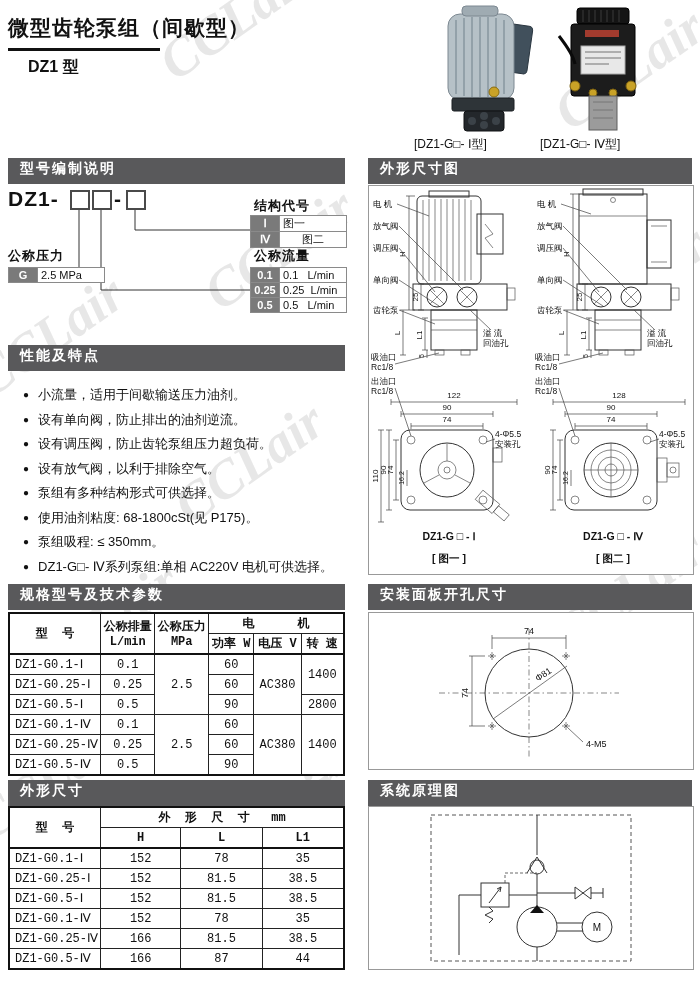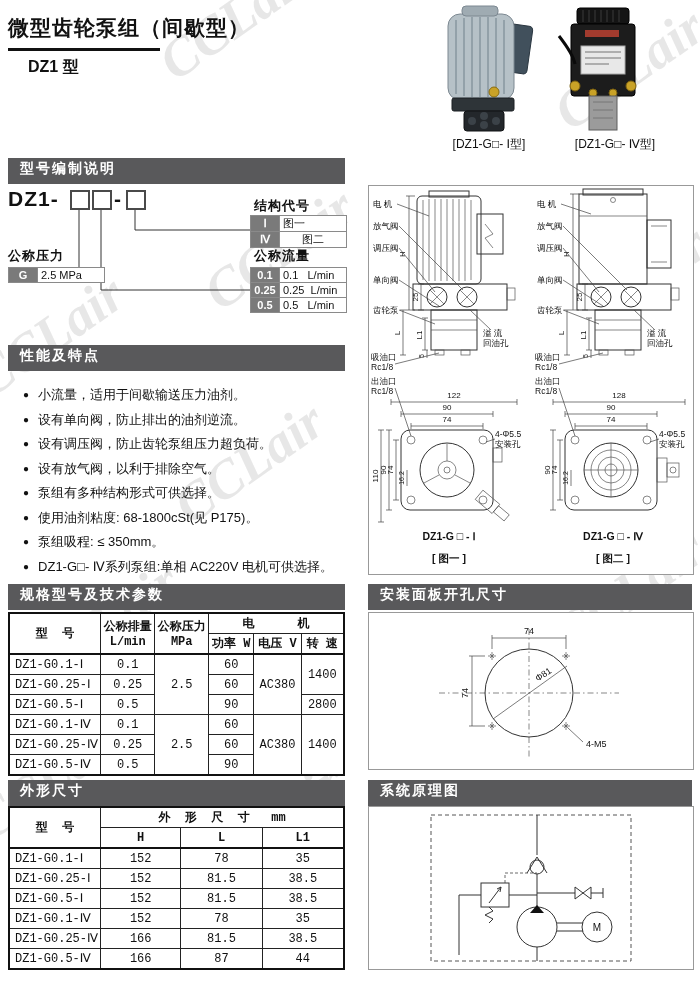--- a/index.html
+++ b/index.html
@@ -6,21 +6,21 @@
   .page{position:relative;width:700px;height:990px;background:#fff;overflow:hidden;
         font-family:"Liberation Sans",sans-serif;color:#111;}
   .wm{position:absolute;z-index:0;font-family:"Liberation Serif",serif;font-style:italic;
       font-weight:bold;font-size:54px;color:#d9d9d9;opacity:.62;transform:rotate(-35deg);
       pointer-events:none;white-space:nowrap;}
   .abs{position:absolute;}
   .z{z-index:1;}
   .page-title{left:8px;top:14px;font-size:21px;font-weight:bold;letter-spacing:1px;}
   .title-underline{left:8px;top:48px;width:152px;height:3px;background:#111;}
   .page-subtitle{left:28px;top:57px;font-size:16px;font-weight:bold;}
-  .photo-caption{top:136px;font-size:12px;text-align:center;width:150px;}
+  .photo-caption{top:136px;font-size:12px;width:150px;}
   .section-bar{width:100%;height:26px;line-height:21px;background:#59595b;color:#fff;
                font-size:14px;font-weight:bold;padding-left:12px;letter-spacing:2px;box-sizing:border-box;}
   .col-l{left:8px;width:337px;}
   .col-r{left:368px;width:324px;}
   
   .coding{height:152px;}
   .mc-prefix{position:absolute;left:0;top:2px;font-size:21px;font-weight:bold;letter-spacing:1px;}
   .mc-box{position:absolute;top:5px;width:16px;height:16px;border:2px solid #4a4a4a;background:#fff;}
   .mc-dash{position:absolute;top:2px;font-size:21px;font-weight:bold;}
   .mc-label{position:absolute;font-size:13px;font-weight:bold;letter-spacing:1px;text-align:right;}
@@ -274,20 +274,21 @@
         </tr>
     <tr>
           <td class="model">DZ1-G0.5-Ⅳ</td>
           <td>166</td>
           <td>87</td>
           <td>44</td>
         </tr>
   </tbody>
     </table>
 
+  <div class="abs z col-r section-bar" style="top:158px">外形尺寸图</div>
 
   <div class="abs z col-r draw-box" style="top:185px;height:388px">
     <svg width="324" height="388">
 
       <g>
         <rect x="48" y="10" width="64" height="88" rx="5" class="ln" fill="#fff"></rect>
         <path class="tn" d="M54,14 V94 M60,13 V95 M66,13 V95 M72,13 V95 M78,13 V95 M84,13 V95 M90,13 V95 M96,13 V95 M102,14 V94"></path>
         <rect x="60" y="5" width="40" height="6" class="ln" fill="#fff"></rect>
         <rect x="108" y="28" width="26" height="40" class="ln" fill="#fff"></rect>
         <path class="tn" d="M116,38 L124,48 L116,52 L124,62"></path>

